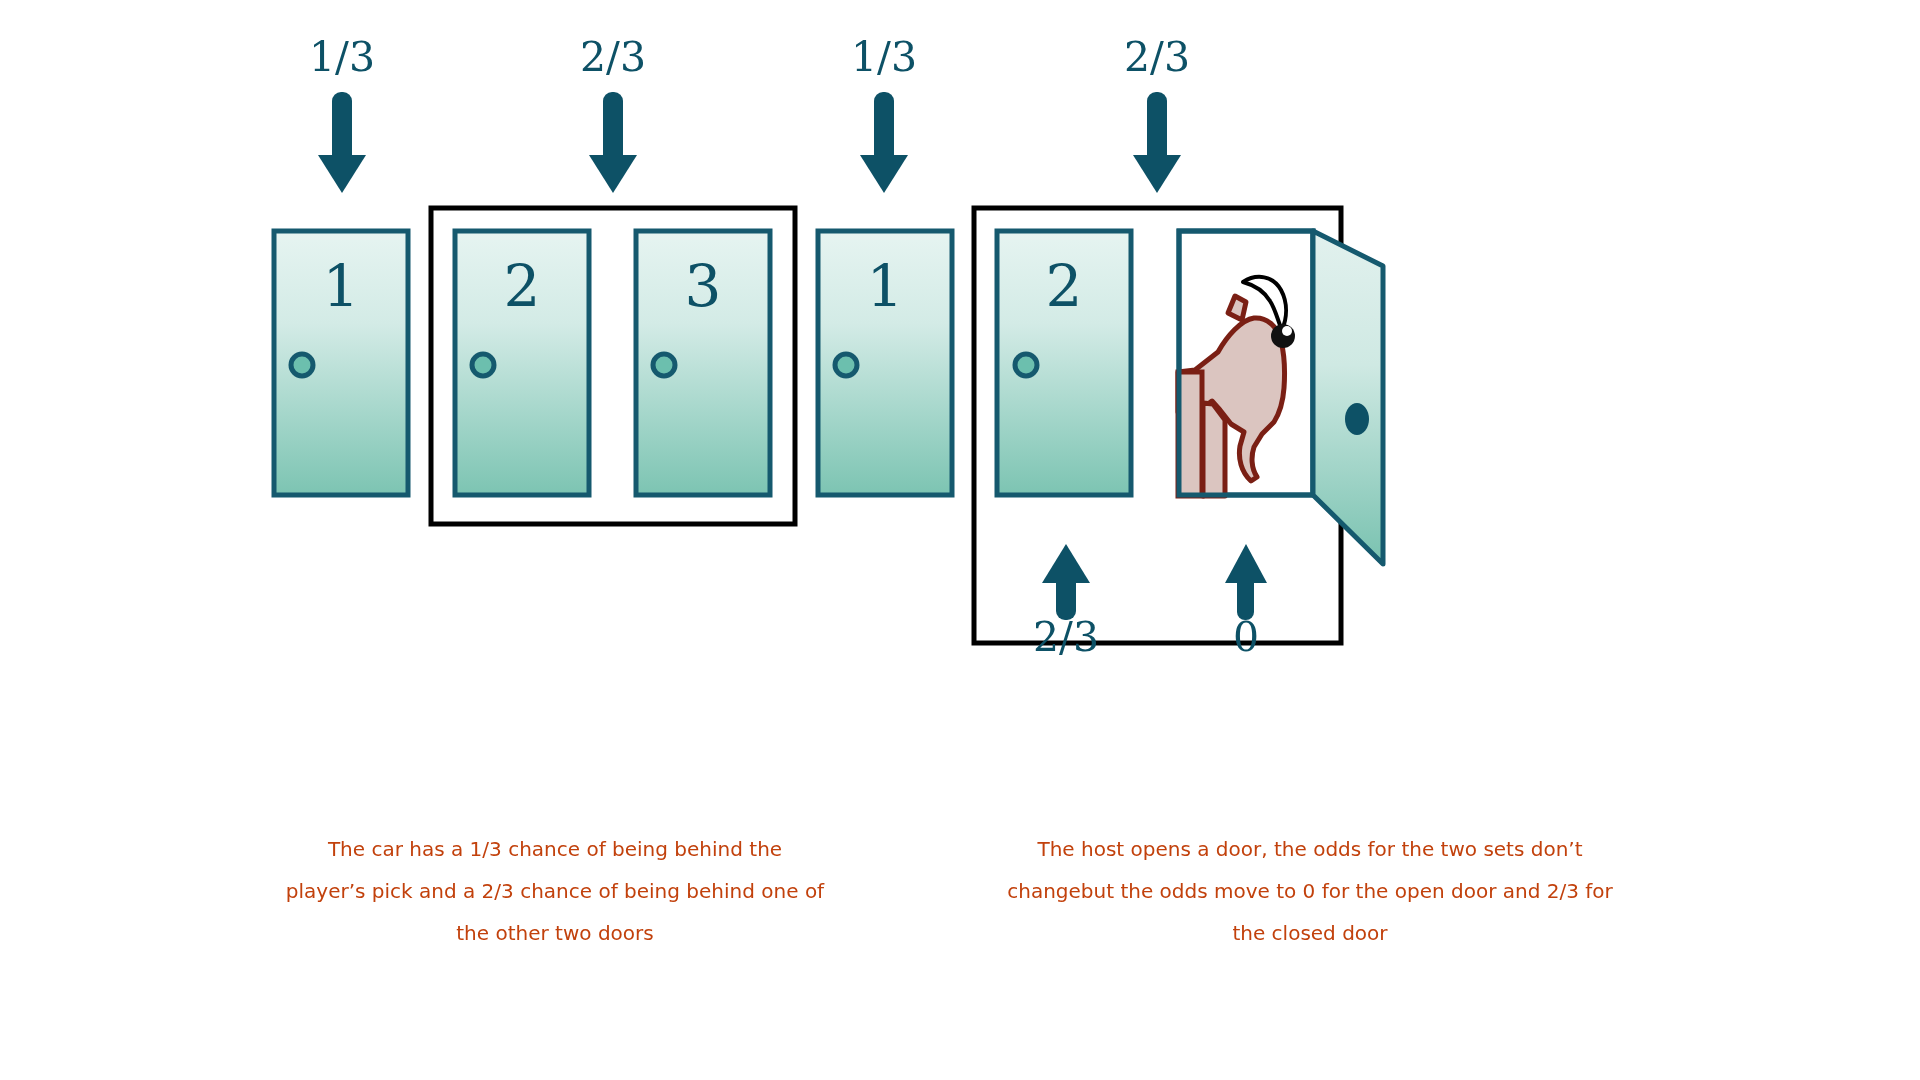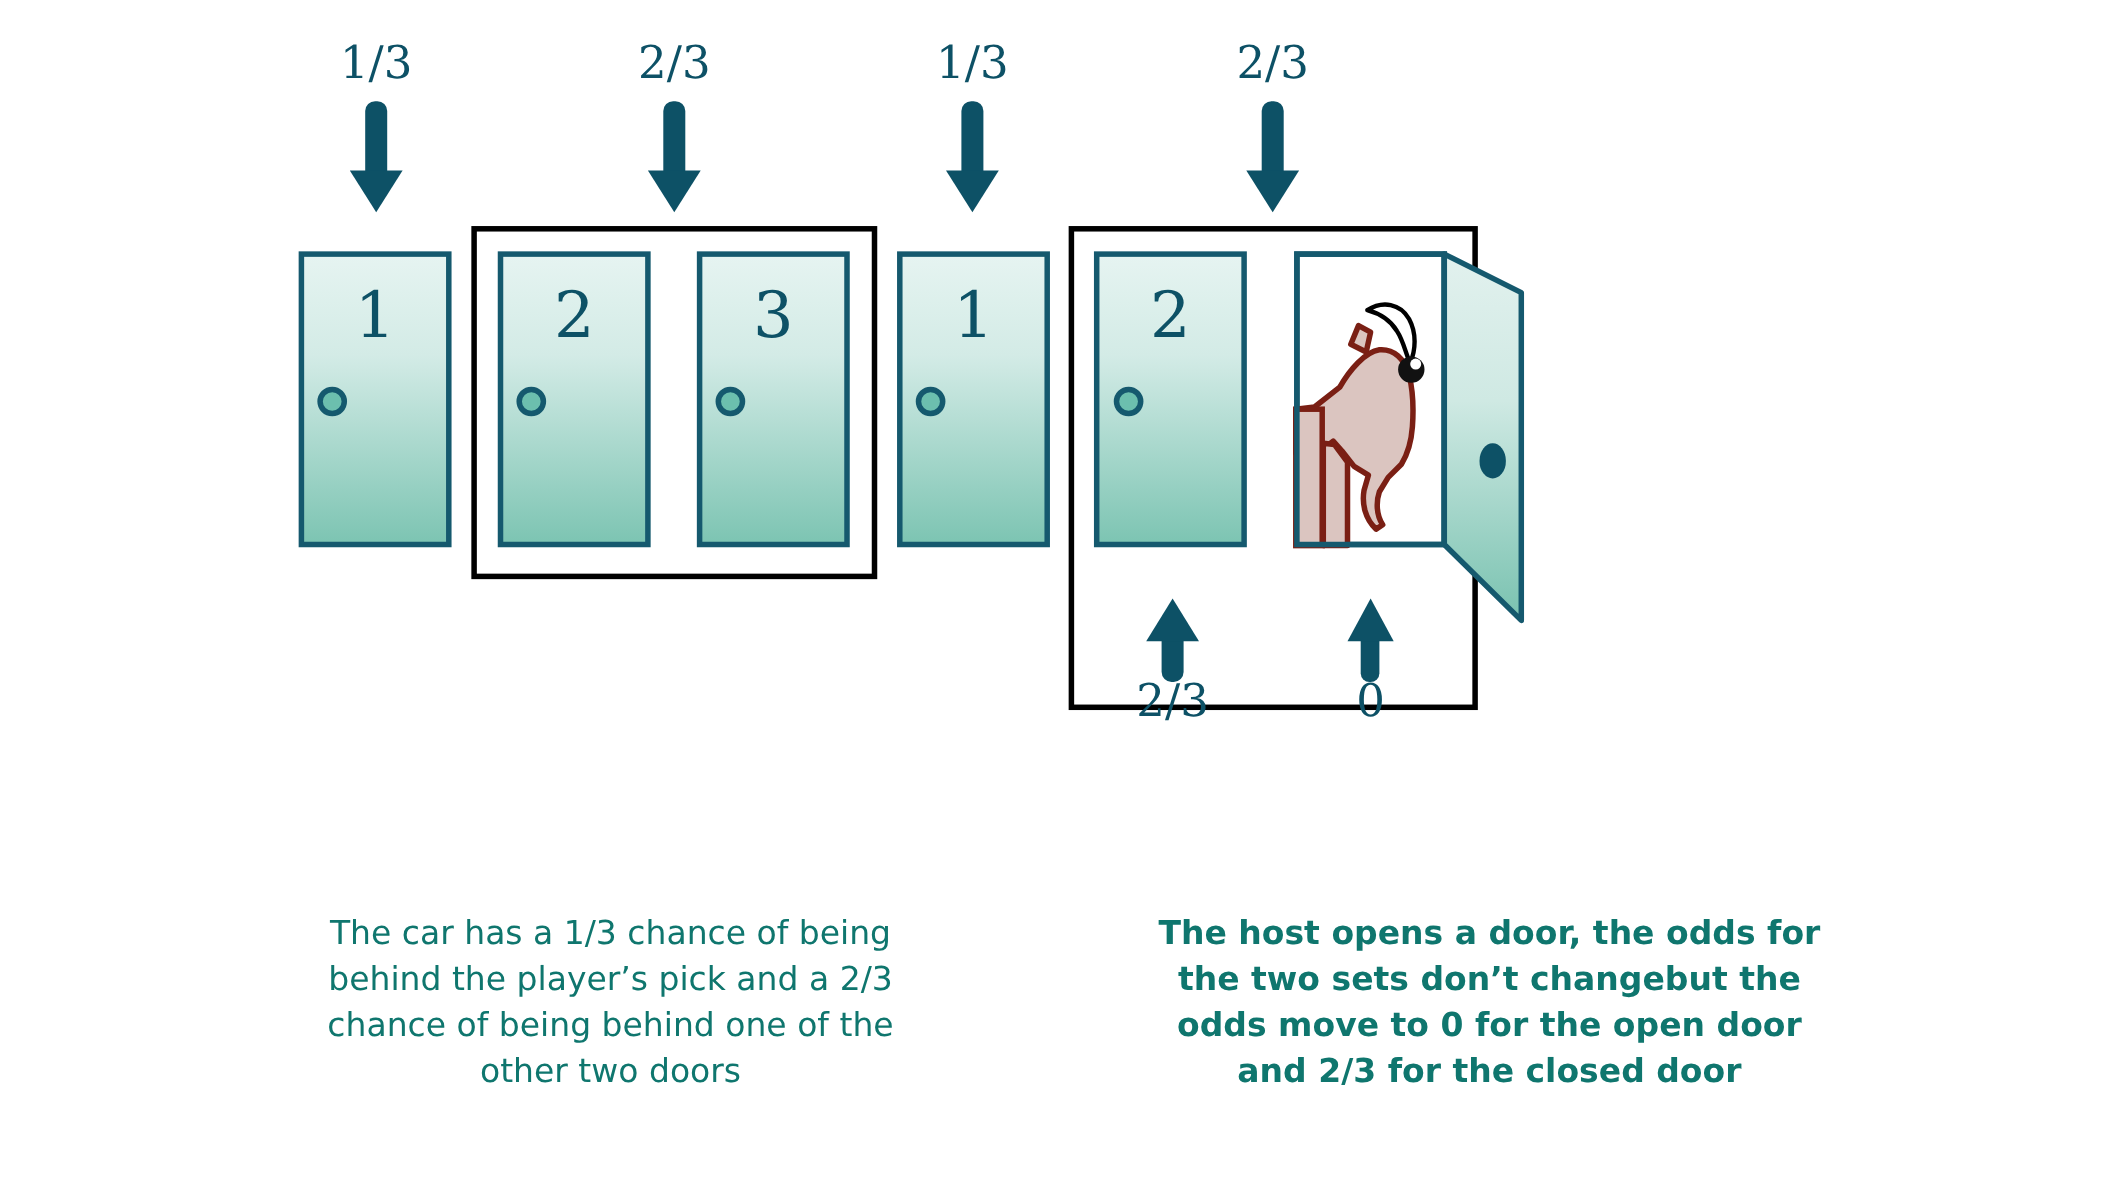--- a/index.html
+++ b/index.html
@@ -34,36 +34,35 @@
     fill: #0d5166;
   }
   .door-number {
     font-family: "DejaVu Serif", serif;
     font-size: 58px;
     fill: #0d5166;
   }
   .caption-text {
     position: absolute;
     font-family: "DejaVu Sans", sans-serif;
-    font-size: 30px;
+    font-size: 20px;
     line-height: 42px;
-    color: #0f766e;
+    color: #c2410c;
     text-align: center;
     white-space: pre-line;
   }
   #caption-left {
     left: 250px;
     top: 828px;
     width: 540px;
   }
   #caption-right {
-    left: 1004px;
+    left: 960px;
     top: 828px;
     width: 630px;
-    font-weight: bold;
   }
 </style>
 </head>
 <body>
 
 <div id="stage">
 
   <svg id="scene-svg" viewBox="0 0 1920 1080">
     <defs>
       <linearGradient id="doorGrad" x1="0" y1="0" x2="0" y2="1">

